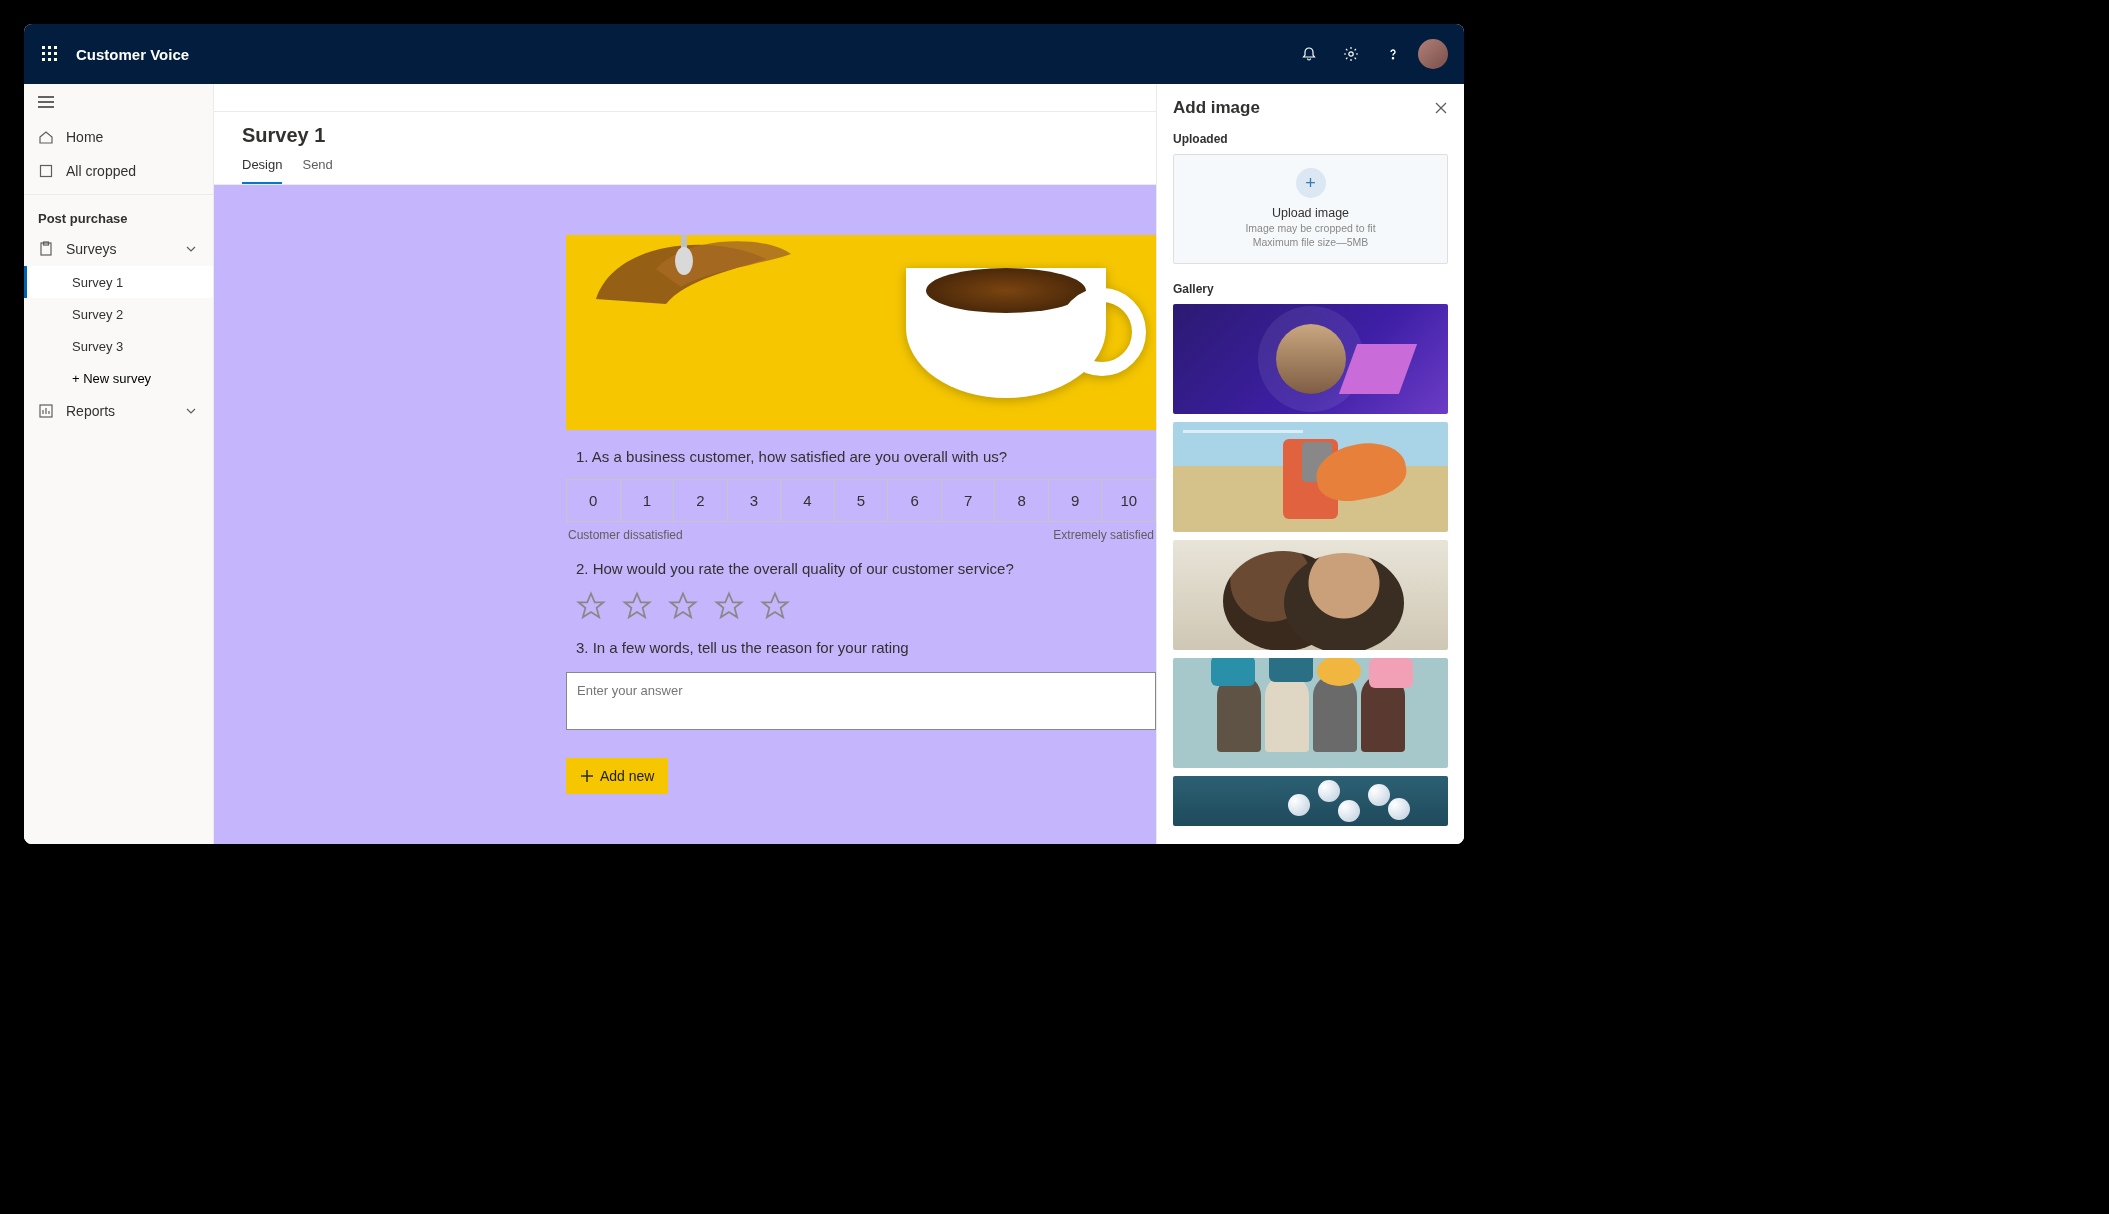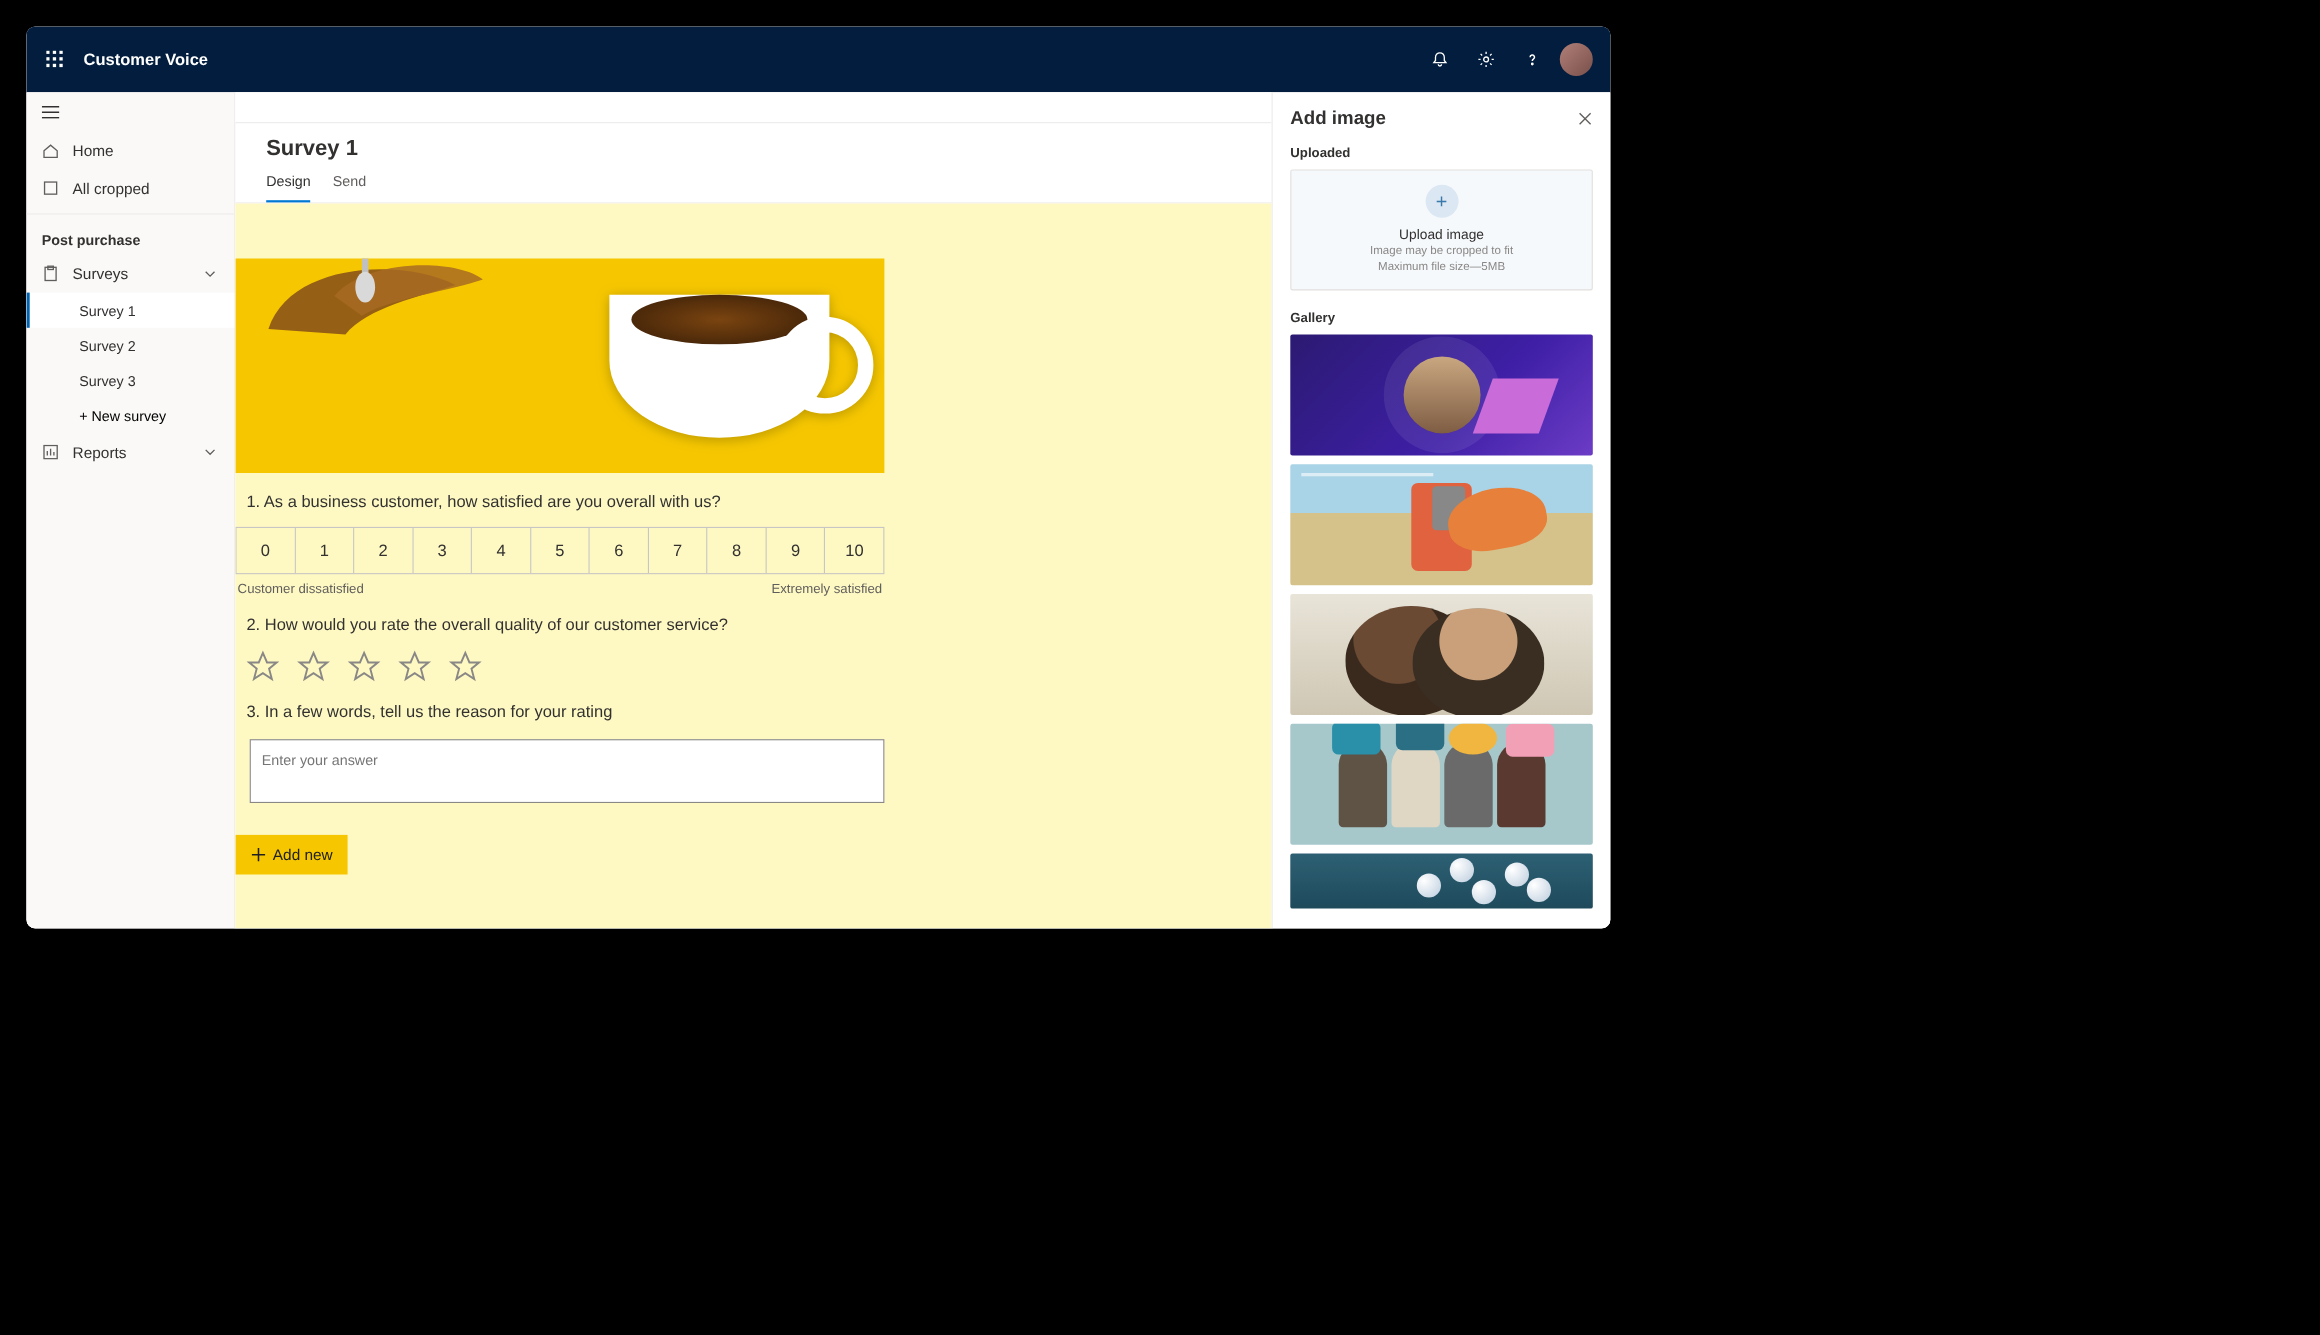--- a/index.html
+++ b/index.html
@@ -28,35 +28,35 @@
 .ico { width:16px; height:16px; flex:0 0 16px; display:inline-flex; align-items:center; justify-content:center; }
 
 .main { flex:1; display:flex; flex-direction:column; min-width:0; background:#fff; }
 .topline { height:28px; border-bottom:1px solid #edebe9; background:#fff; }
 .page-head { padding:12px 28px 0; border-bottom:1px solid #edebe9; }
 .page-title { font-size:20px; font-weight:600; color:#323130; }
 .tabs { display:flex; gap:20px; margin-top:10px; }
 .tab { font-size:13px; color:#605e5c; padding-bottom:10px; cursor:pointer; border-bottom:2px solid transparent; }
 .tab.active { color:#323130; border-bottom-color:#0078d4; font-weight:400; }
 
-.canvas { flex:1; overflow:auto; background:#fef9c3; display:flex; justify-content:flex-start; padding-top:50px; }
+.canvas { flex:1; overflow:auto; background:#c4b5fd; display:flex; justify-content:flex-end; padding-top:50px; }
 .survey-card { width:590px; }
 .hero { height:195px; background:#f6c700; position:relative; overflow:hidden; display:flex; justify-content:flex-end; align-items:center; }
 .cup { width:200px; height:130px; background:#fff; border-radius:0 0 100px 100px / 0 0 70px 70px; position:relative; margin-right:50px; filter:drop-shadow(0 2px 6px rgba(0,0,0,.25)); }
 .cup::after { content:""; position:absolute; right:-40px; top:20px; width:60px; height:60px; border:14px solid #fff; border-radius:50%; }
 .coffee { position:absolute; top:0; left:10%; right:10%; height:45px; background:radial-gradient(ellipse at center, #7a4410 0%, #3e2108 90%); border-radius:50%; }
 .splash { position:absolute; top:-20px; left:-30px; width:260px; height:110px; pointer-events:none; }
 .question { padding:18px 10px 6px; font-size:15px; color:#323130; }
 .nps-row { display:flex; border:1px solid #c8c6c4; border-radius:0; margin-top:8px; }
 .nps-cell { flex:1; text-align:center; padding:12px 0; font-size:15px; color:#323130; border-right:1px solid #c8c6c4; cursor:pointer; }
 .nps-cell:last-child { border-right:none; }
 .nps-legend { display:flex; justify-content:space-between; font-size:12px; color:#605e5c; margin-top:6px; padding:0 2px; }
 .stars { display:flex; gap:16px; margin-top:8px; padding-left:10px; }
 .star { cursor:pointer; }
-.text-answer { margin-top:10px;margin-left:13px; }
+.text-answer { margin-top:10px; }
 .text-answer textarea { width:100%; height:58px; border:1px solid #8a8886; padding:10px; font-size:13px; color:#605e5c; resize:none; font-family:inherit; }
 .add-new { margin-top:24px; background:#f6c700; border:none; padding:10px 14px; font-size:14px; color:#202020; cursor:pointer; display:inline-flex; align-items:center; gap:6px; }
 
 .panel { width:308px; background:#fff; border-left:1px solid #edebe9; padding:14px 16px; overflow:auto; }
 .panel-head { display:flex; align-items:center; justify-content:space-between; margin-bottom:14px; }
 .panel-title { font-size:17px; font-weight:600; color:#323130; }
 .close-x { cursor:pointer; color:#605e5c; font-size:16px; }
 .panel-label { font-size:12px;font-weight:600; color:#323130; margin-bottom:8px; }
 .upload-box { border:1px solid #e1dfdd; background:#f6f9fc; border-radius:2px; height:110px; display:flex; flex-direction:column; align-items:center; justify-content:center; cursor:pointer; margin-bottom:18px; }
 .plus-circle { width:30px; height:30px; border-radius:50%; background:#dbe7f2; color:#3b78ab; display:flex; align-items:center; justify-content:center; font-size:18px; margin-bottom:8px; }

